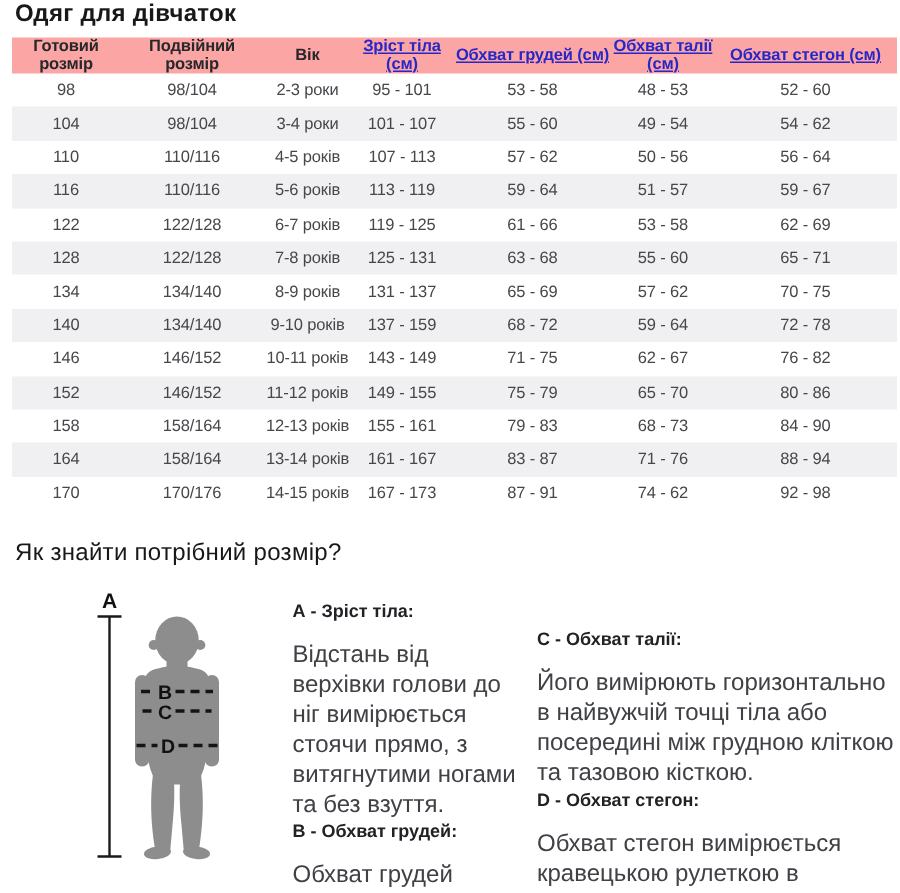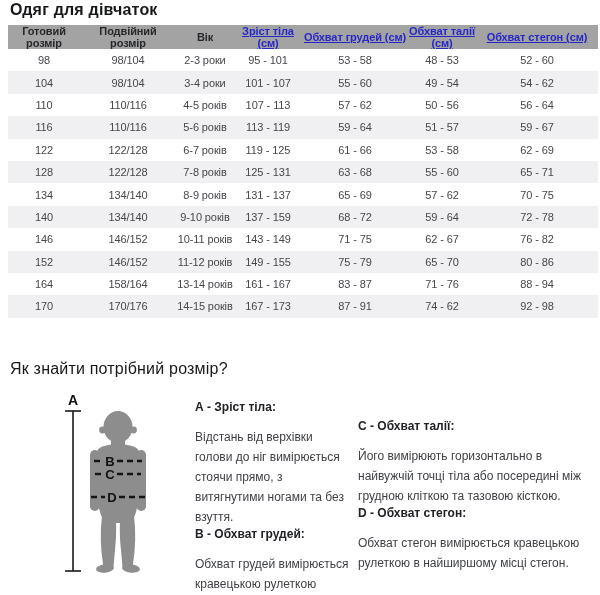--- a/index.html
+++ b/index.html
@@ -2,34 +2,34 @@
 <html><head>
 <meta charset="utf-8">
 <style>
   html,body{margin:0;padding:0;background:#fff;}
   .page{position:relative;width:600px;height:595px;background:#fff;overflow:hidden;
         font-family:"Liberation Sans",sans-serif;}
   .page-title{position:absolute;top:1px;left:10px;margin:0;font-size:16px;font-weight:bold;
         color:#17181a;letter-spacing:.2px;}
   .size-table{position:absolute;top:25px;left:8px;width:590px;border-collapse:collapse;
         table-layout:fixed;}
-  .size-table thead th{background:#a3a3a3;font-size:11px;font-weight:bold;color:#27282b;
+  .size-table thead th{background:#fca5a5;font-size:11px;font-weight:bold;color:#27282b;
         height:21px;padding:0;text-align:center;letter-spacing:-0.1px;}
   .size-table thead th .th-link{color:#2727c8;text-decoration:underline;cursor:pointer;}
   .size-table tbody td{font-size:11px;color:#46474b;text-align:center;height:22.4px;
         padding:0;letter-spacing:-0.1px;}
   .size-table tbody tr:nth-child(even){background:#f0f0f2;}
   .guide-title{position:absolute;top:360px;left:10px;margin:0;font-size:16px;font-weight:normal;
         color:#17181a;letter-spacing:.2px;}
   .figure-wrap{position:absolute;top:390px;left:45px;width:150px;height:205px;}
   .guide-col{position:absolute;}
   .guide-col-left{top:400px;left:195px;width:156px;}
   .guide-col-right{top:419px;left:358px;width:238px;}
   .guide-item h3{margin:0 0 13px 0;font-size:12px;font-weight:bold;color:#202226;}
-  .guide-item p{margin:0;font-size:12px;line-height:20px;color:#3f4145;}
+  .guide-item p{margin:0;font-size:16px;line-height:20px;color:#3f4145;}
   .guide-item + .guide-item{}
   svg text{font-family:"Liberation Sans",sans-serif;}
 </style>
 </head>
 <body>
 
 <div class="page">
 
   <h1 class="page-title">Одяг для дівчаток</h1>
 
@@ -139,20 +139,29 @@
         <tr>
           <td>152</td>
           <td>146/152</td>
           <td>11-12 років</td>
           <td>149 - 155</td>
           <td>75 - 79</td>
           <td>65 - 70</td>
           <td>80 - 86</td>
         </tr>
         <tr>
+          <td>158</td>
+          <td>158/164</td>
+          <td>12-13 років</td>
+          <td>155 - 161</td>
+          <td>79 - 83</td>
+          <td>68 - 73</td>
+          <td>84 - 90</td>
+        </tr>
+        <tr>
           <td>164</td>
           <td>158/164</td>
           <td>13-14 років</td>
           <td>161 - 167</td>
           <td>83 - 87</td>
           <td>71 - 76</td>
           <td>88 - 94</td>
         </tr>
         <tr>
           <td>170</td>

